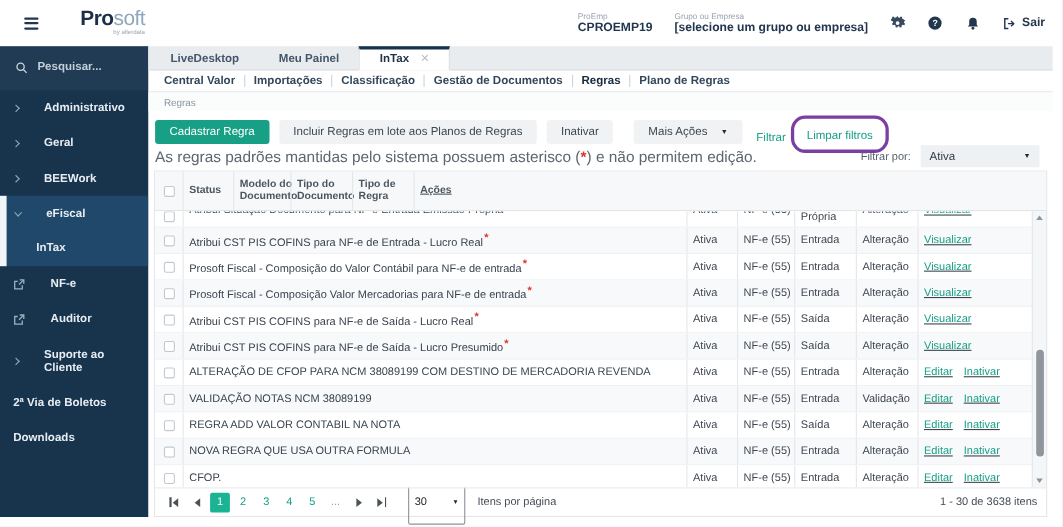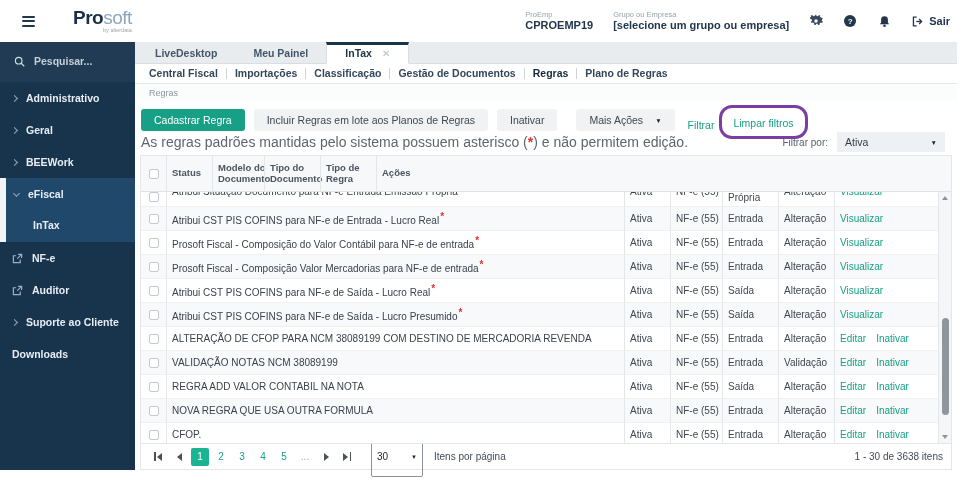--- a/index.html
+++ b/index.html
@@ -26,21 +26,21 @@
   .sair { display:flex; align-items:center; gap:5px; font-size:11px; font-weight:bold; color:#22364e; cursor:pointer; }
 
   
   .body { flex:1; display:flex; padding:0 9px 9px 0; background:#fff; min-height:0; }
 
   
   .sidebar { width:135px; flex:0 0 135px; background:#17344c; color:#dfe7ee; display:flex; flex-direction:column; overflow:hidden; }
   .search { display:flex; align-items:center; gap:9px; padding:13px 14px 15px; background:rgba(255,255,255,0.04); cursor:text; }
   .search .ph { font-size:10.5px; color:#c3cfda; font-weight:bold; }
   .nav { font-size:10.5px; font-weight:bold; }
-  .nav-item { display:flex; align-items:center; gap:9px; padding:10px 12px; color:#e7edf3; cursor:pointer; }
+  .nav-item { display:flex; align-items:center; gap:23px; padding:10px 12px; color:#e7edf3; cursor:pointer; }
   .nav-item .chev { width:5px; height:5px; border-right:1.5px solid #93a7b8; border-bottom:1.5px solid #93a7b8; transform:rotate(-45deg); flex:0 0 auto; }
   .nav-item .chev.down { transform:rotate(45deg); margin-top:-2px; }
   .nav-group { background:#20486a; border-left:6px solid #f2f5f7; }
   .nav-group .nav-item { padding-left:8px; }
   .nav-group .nav-item.sub { padding:9px 8px 11px 27px; }
   .ext-icon { display:flex; }
 
   
   .main { flex:1; display:flex; flex-direction:column; background:#fff; min-width:0; }
 
@@ -78,21 +78,21 @@
   .grid { margin:2px 5px 0 5px; border:1px solid #e4e7ea; position:relative; flex:1; display:flex; flex-direction:column; min-height:0; }
   .thead { height:36px; flex:0 0 36px; display:flex; align-items:stretch; background:#f7f8f9; border-bottom:1px solid #dfe3e6; font-size:9.5px; font-weight:bold; color:#4a5560; padding-right:13px; }
   .thead .cell { display:flex; align-items:center; padding:2px 5px; line-height:1.15; }
   .cell + .cell { border-left:1px solid #e4e7ea; }
   .c-cb { width:25px; flex:0 0 25px; justify-content:center; }
   .c-name { flex:1; min-width:0; }
   .c-status { width:46px; flex:0 0 46px; }
   .c-modelo { width:52px; flex:0 0 52px; }
   .c-tipodoc { width:56px; flex:0 0 56px; }
   .c-tiporegra { width:56px; flex:0 0 56px; }
-  .c-acoes { width:104px; flex:0 0 104px; gap:10px; }
+  .c-acoes { width:104px; flex:0 0 104px; gap:10px;text-decoration:underline; }
   .rows { flex:1; position:relative; padding-right:13px; overflow:hidden; }
   .row { display:flex; align-items:stretch; height:24px; border-bottom:1px solid #eef0f2; font-size:10px; color:#3f4650; background:#fff; }
   .row.alt { background:#f8f9fa; }
   .row .cell { display:flex; align-items:center; padding:0 5px; overflow:hidden; white-space:nowrap; }
   .row .c-name { color:#39424d; }
   .row .ast { color:#e03131; font-weight:bold; margin-left:1px; font-size:10px; }
   .row .alink { color:#17a086; cursor:pointer; }
   .checkbox { width:10px; height:10px; border:1px solid #c2c9cf; border-radius:2px; background:#fff; display:inline-block; cursor:pointer; }
   
   .row.partial { height:15px; }
@@ -221,20 +221,23 @@
                 <path d="M10.2 1.8L5.8 6.2" stroke="#9db0c0" stroke-width="1.3"></path>
               </svg>
             </span>
             <span>Auditor</span>
           </div>
           <div class="nav-item">
             <span class="chev"></span>
             <span>Suporte ao Cliente</span>
           </div>
           <div class="nav-item">
+            <span>2ª Via de Boletos</span>
+          </div>
+          <div class="nav-item">
             <span>Downloads</span>
           </div>
         </nav>
     </aside>
 
     <main class="main">
 
       <div class="tabbar">
           <div class="tab">
             <span>LiveDesktop</span>
@@ -242,21 +245,21 @@
           <div class="tab">
             <span>Meu Painel</span>
           </div>
           <div class="tab active">
             <span>InTax</span>
             <span class="close">✕</span>
           </div>
         </div>
 
       <div class="subtabs">
-          <span class="subtab">Central Fiscal</span>
+          <span class="subtab">Central Valor</span>
           <span class="subtab">Importações</span>
           <span class="subtab">Classificação</span>
           <span class="subtab">Gestão de Documentos</span>
           <span class="subtab active">Regras</span>
           <span class="subtab">Plano de Regras</span>
         </div>
 
       <div class="breadcrumb">Regras</div>
 
       <div class="toolbar">

